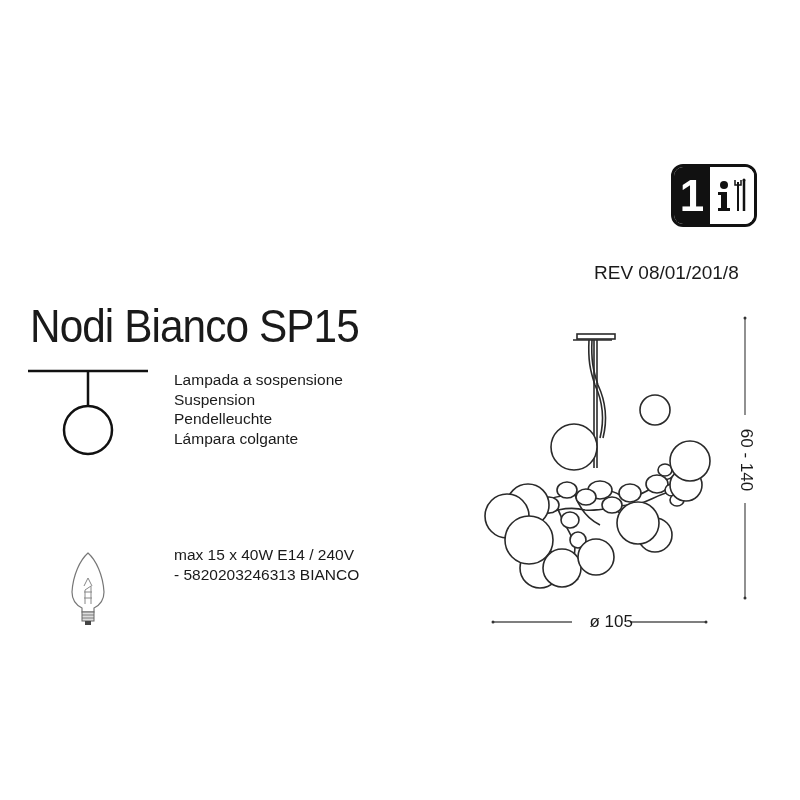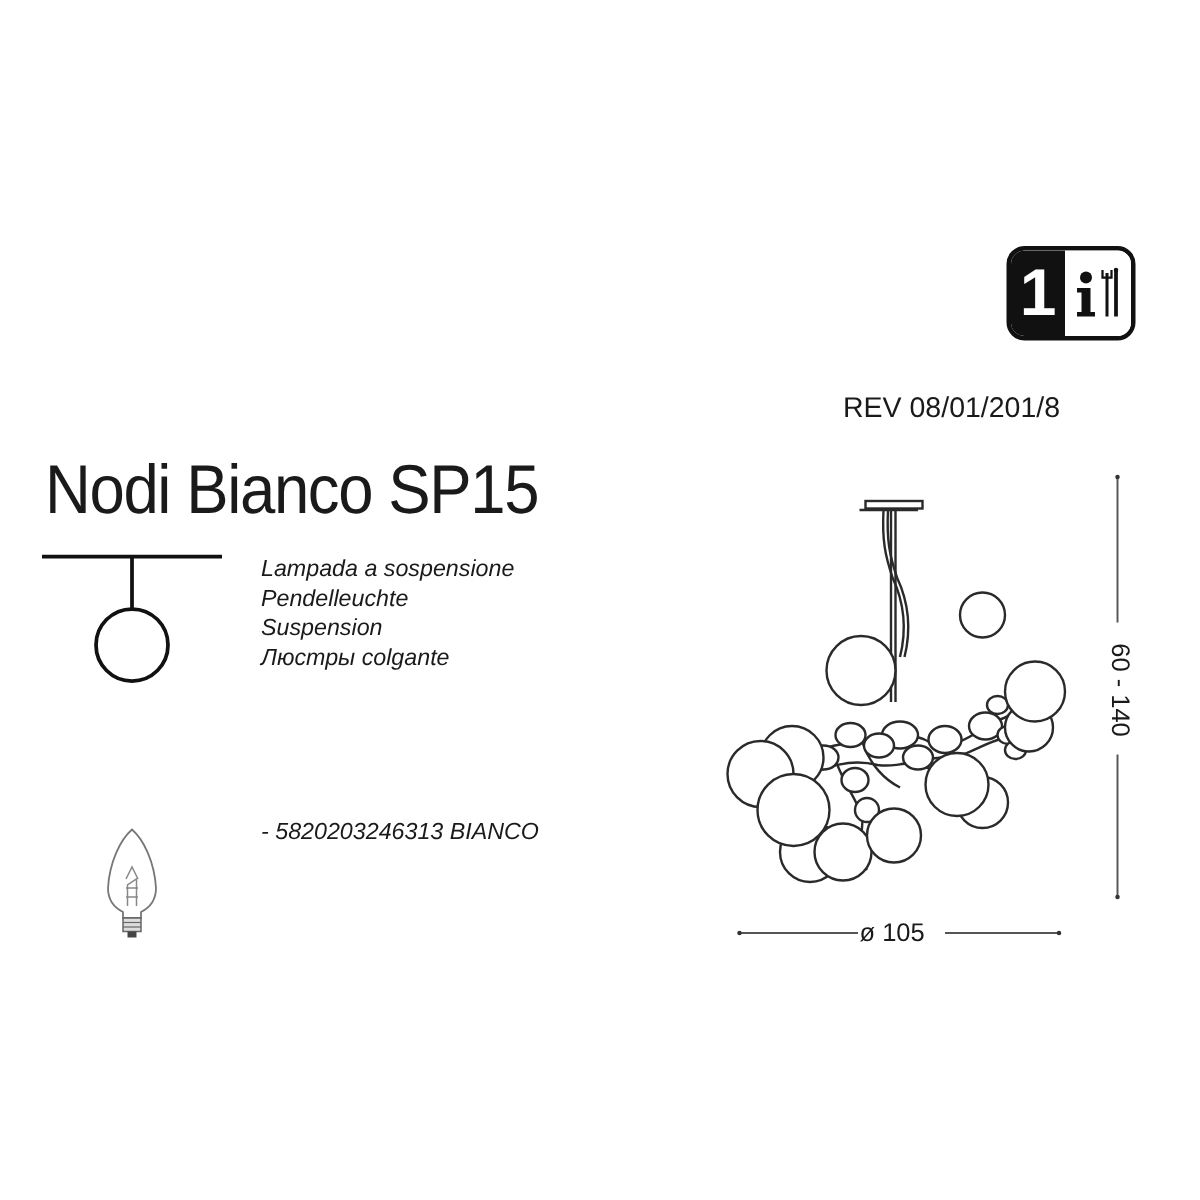--- a/index.html
+++ b/index.html
@@ -1,27 +1,27 @@
 <!DOCTYPE html>
 <html><head>
 <meta charset="utf-8">
 <style>
   html, body { margin:0; padding:0; background:#ffffff; }
   body { width:800px; height:800px; position:relative; overflow:hidden; font-family:"Liberation Sans", sans-serif; color:#1a1a1a; }
   .abs { position:absolute; }
   .title { left:30px; top:300px; font-size:46px; letter-spacing:-1px; font-weight:normal; line-height:52px; white-space:nowrap; transform:scaleX(0.92); transform-origin:left top; }
-  .rev { left:562px; top:261px; font-size:19px; line-height:24px; white-space:nowrap; }
+  .rev { left:594px; top:261px; font-size:19px; line-height:24px; white-space:nowrap; }
   .desc { left:174px; top:370px; font-size:15.5px; line-height:19.5px; }
-  .desc div, .specs div { white-space:nowrap;font-style:italic; }
+  .desc div, .specs div { white-space:nowrap; }
   .specs { left:174px; top:545px; font-size:15.5px; line-height:19.5px; }
   .icon-box { left:671px; top:164px; width:86px; height:63px; border:3px solid #111; border-radius:12px; overflow:hidden; box-sizing:border-box; display:flex; }
   .icon-box .left { width:45%; background:#111; color:#fff; font-weight:bold; font-size:44px; display:flex; align-items:center; justify-content:center; }
   .icon-box .right { flex:1; background:#fff; position:relative; }
   .dim-v-label { left:724px; top:440px; width:44px; height:40px; font-size:17px; line-height:20px; display:flex; align-items:center; justify-content:center; transform:rotate(90deg); white-space:nowrap; }
-  .dim-h-label { left:573px; top:612px; width:60px; font-size:17px; line-height:20px; text-align:left; white-space:nowrap; }
+  .dim-h-label { left:573px; top:612px; width:60px; font-size:17px; line-height:20px; text-align:right; white-space:nowrap; }
   svg { position:absolute; left:0; top:0; }
 </style>
 </head>
 <body>
 
 <div class="abs title">Nodi Bianco SP15</div>
 
 <div class="abs icon-box">
   <div class="left">1</div>
   <div class="right">
@@ -41,35 +41,36 @@
 <div class="abs rev">REV 08/01/201/8</div>
 
 <svg width="800" height="800" style="pointer-events:none">
   <line x1="28" y1="371" x2="148" y2="371" stroke="#111" stroke-width="2.5"></line>
   <line x1="88" y1="371" x2="88" y2="406" stroke="#111" stroke-width="2.5"></line>
   <circle cx="88" cy="430" r="24" stroke="#111" stroke-width="2.5" fill="none"></circle>
 </svg>
 
 <div class="abs desc">
   <div>Lampada a sospensione</div>
+  <div>Suspension</div>
   <div>Pendelleuchte</div>
-  <div>Suspension</div>
-  <div>Люстры colgante</div>
+  <div>Lámpara colgante</div>
 </div>
 
 <svg width="800" height="800" style="pointer-events:none">
   <path d="M88 553 C80 560 73 575 72 592 C72 600 76 605 82 608 L82 612 L94 612 L94 608 C100 605 104 600 104 592 C103 575 96 560 88 553 Z" stroke="#777" stroke-width="1.2" fill="none"></path>
   <rect x="82" y="612" width="12" height="9" stroke="#666" stroke-width="1" fill="#ddd"></rect>
   <line x1="82" y1="615" x2="94" y2="615" stroke="#666" stroke-width="0.8"></line>
   <line x1="82" y1="618" x2="94" y2="618" stroke="#666" stroke-width="0.8"></line>
   <rect x="85" y="621" width="6" height="4" fill="#444"></rect>
   <path d="M85 604 L85 590 L91 586 L91 604 M84 586 L88 578 L92 586 M84 592 L92 592 M84 598 L92 598" stroke="#888" stroke-width="1" fill="none"></path>
 </svg>
 
 <div class="abs specs">
+  <div>max 15 x 40W E14 / 240V</div>
   <div>- 5820203246313 BIANCO</div>
 </div>
 
 <svg width="800" height="800" style="pointer-events:none">
   <g stroke="#2a2a2a" stroke-width="1.6" fill="#fff">
 
     <rect x="577" y="334" width="38" height="5"></rect>
     <line x1="573" y1="340" x2="612" y2="340"></line>
 
     <line x1="594" y1="340" x2="594" y2="468"></line>

